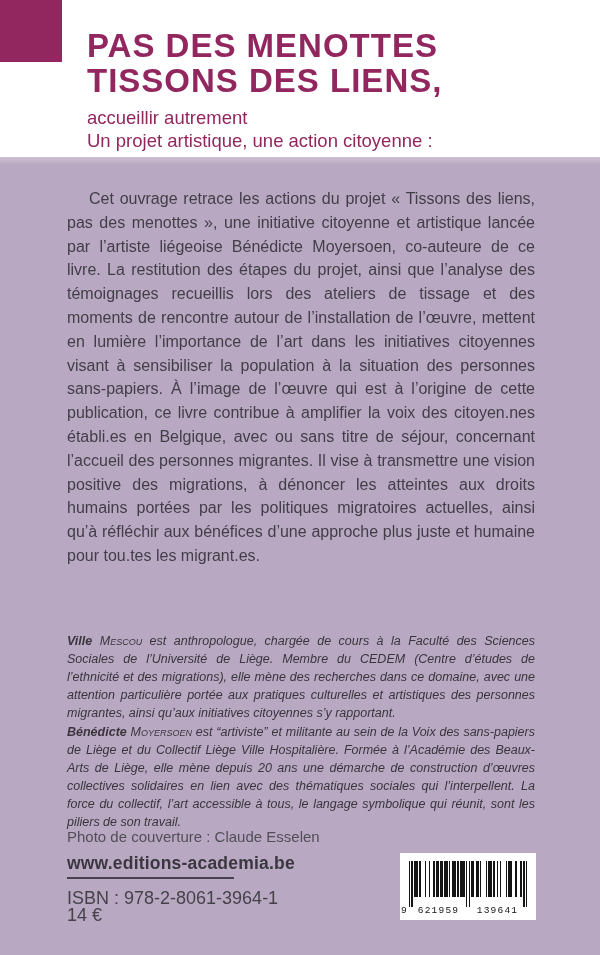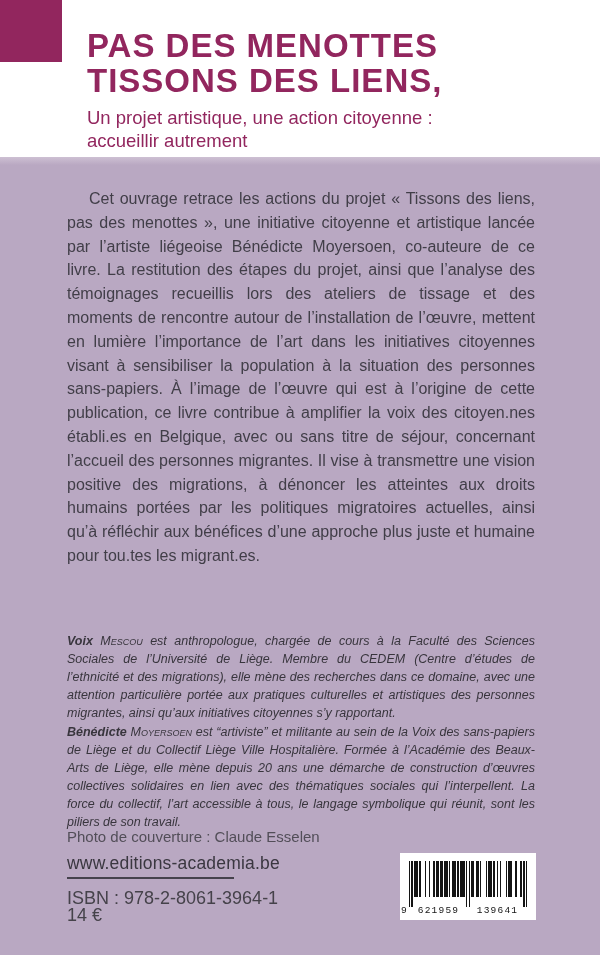--- a/index.html
+++ b/index.html
@@ -52,21 +52,21 @@
   }
   .bio + .bio{margin-top:1px;}
   .bio .name{font-weight:bold;}
   .bio .surname{font-weight:normal;font-variant:small-caps;}
   .photo-credit{
     position:absolute;left:67px;top:828px;
     font-size:15px;color:#524e58;
   }
   .website{
     position:absolute;left:67px;top:853px;
-    font-size:17.5px;font-weight:normal;letter-spacing:0.2px;
+    font-size:17.5px;font-weight:bold;letter-spacing:0.2px;
     color:#3a3740;
   }
   .website-rule{
     position:absolute;left:67px;top:877px;width:167px;height:2px;
     background:#45424c;
   }
   .isbn{
     position:absolute;left:67px;top:888px;
     font-size:18px;color:#45424a;
   }
@@ -102,30 +102,30 @@
 <div class="page">
 
   <div class="top-band"></div>
   <div class="band-fade"></div>
   <div class="corner-square"></div>
 
   <div class="title-block">
     <div class="book-title">PAS DES MENOTTES</div>
     <div class="book-title">TISSONS DES LIENS,</div>
     <div class="book-subtitle">
+      <div>accueillir autrement</div>
       <div>Un projet artistique, une action citoyenne :</div>
-      <div>accueillir autrement</div>
     </div>
   </div>
 
   <div class="synopsis">Cet ouvrage retrace les actions du projet « Tissons des liens, pas des menottes », une initiative citoyenne et artistique lancée par l’artiste liégeoise Bénédicte Moyersoen, co-auteure de ce livre. La restitution des étapes du projet, ainsi que l’analyse des témoignages recueillis lors des ateliers de tissage et des moments de rencontre autour de l’installation de l’œuvre, mettent en lumière l’importance de l’art dans les initiatives citoyennes visant à sensibiliser la population à la situation des personnes sans-papiers. À l’image de l’œuvre qui est à l’origine de cette publication, ce livre contribue à amplifier la voix des citoyen.nes établi.es en Belgique, avec ou sans titre de séjour, concernant l’accueil des personnes migrantes. Il vise à transmettre une vision positive des migrations, à dénoncer les atteintes aux droits humains portées par les politiques migratoires actuelles, ainsi qu’à réfléchir aux bénéfices d’une approche plus juste et humaine pour tou.tes les migrant.es.</div>
 
   <div class="bios">
     <div class="bio">
-      <span class="name">Voix</span>
+      <span class="name">Ville</span>
       <span class="surname">Mescou</span><span> est anthropologue, chargée de cours à la Faculté des Sciences Sociales de l’Université de Liège. Membre du CEDEM (Centre d’études de l’ethnicité et des migrations), elle mène des recherches dans ce domaine, avec une attention particulière portée aux pratiques culturelles et artistiques des personnes migrantes, ainsi qu’aux initiatives citoyennes s’y rapportant.</span>
     </div>
     <div class="bio">
       <span class="name">Bénédicte</span>
       <span class="surname">Moyersoen</span><span> est “artiviste” et militante au sein de la Voix des sans-papiers de Liège et du Collectif Liège Ville Hospitalière. Formée à l’Académie des Beaux-Arts de Liège, elle mène depuis 20 ans une démarche de construction d’œuvres collectives solidaires en lien avec des thématiques sociales qui l’interpellent. La force du collectif, l’art accessible à tous, le langage symbolique qui réunit, sont les piliers de son travail.</span>
     </div>
   </div>
 
   <div class="photo-credit">Photo de couverture : Claude Esselen</div>
 

